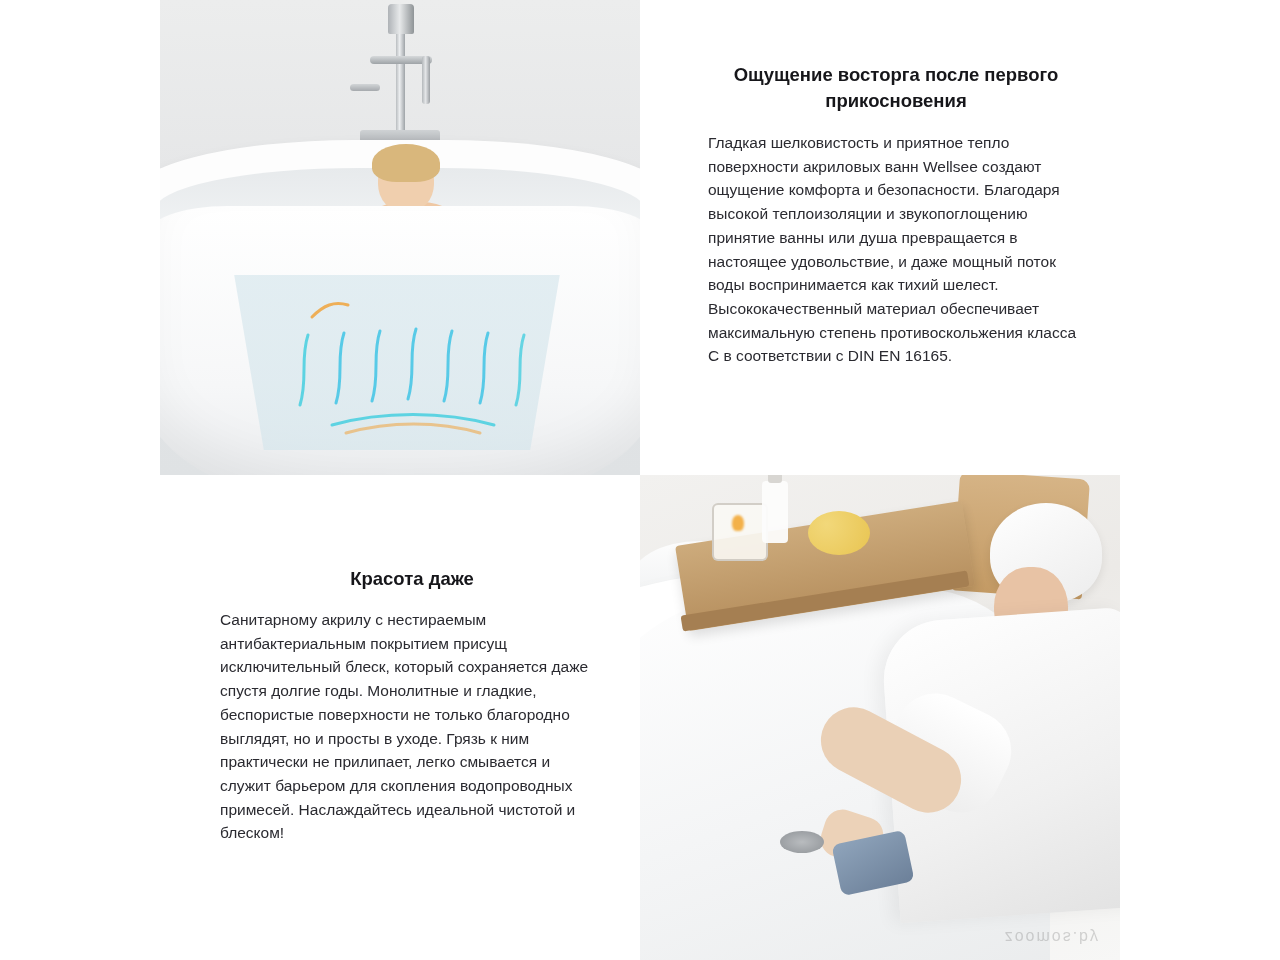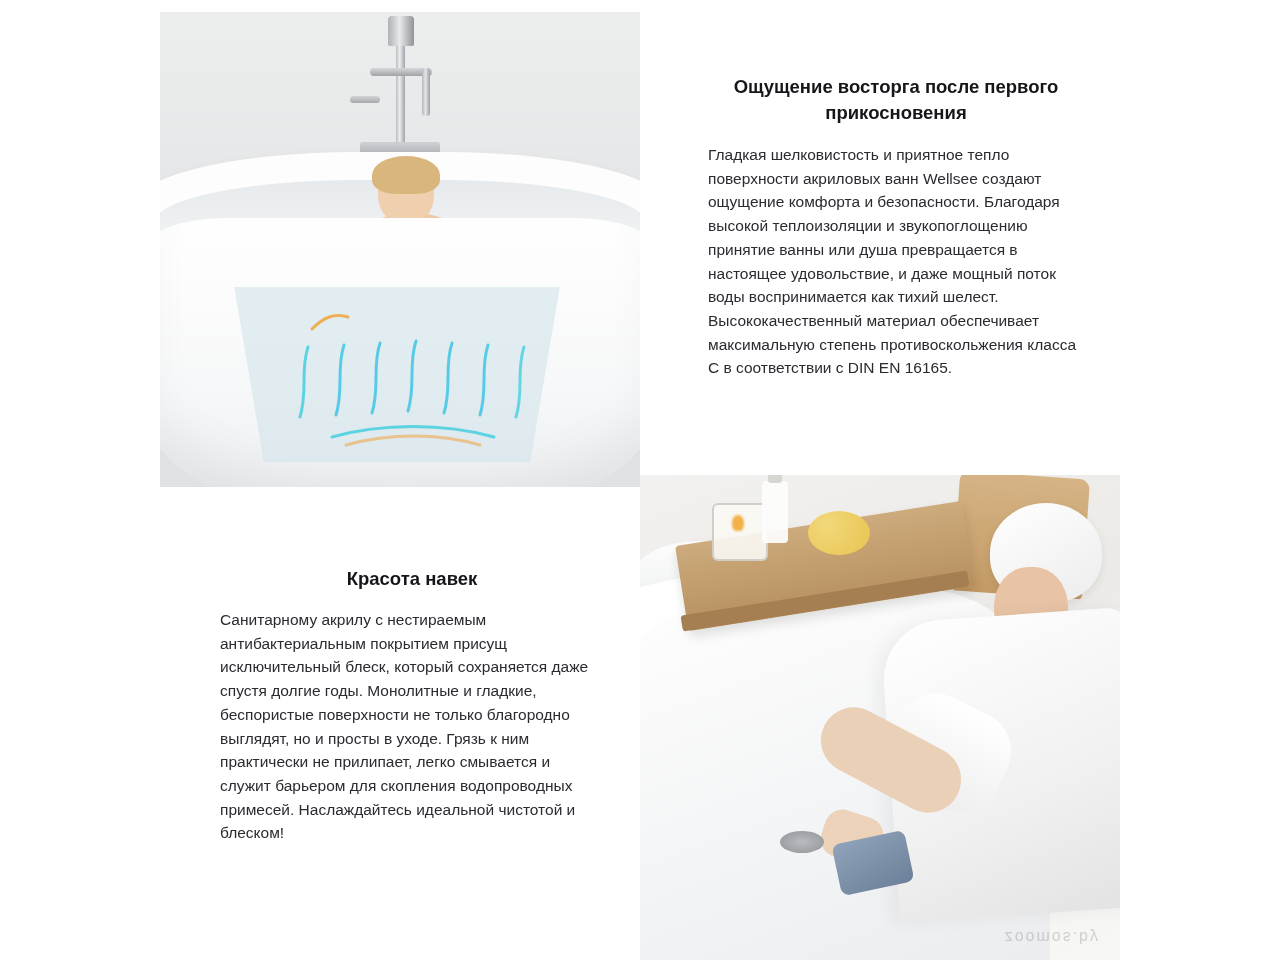--- a/index.html
+++ b/index.html
@@ -19,21 +19,21 @@
     position: relative;
     width: 1280px;
     height: 960px;
     background: #ffffff;
   }
 
   
   .row1 {
     position: absolute;
     left: 0;
-    top: 12px;
+    top: 0;
     width: 1280px;
     height: 475px;
   }
   .photo-bath {
     position: absolute;
     left: 160px;
     top: 0;
     width: 480px;
     height: 475px;
     overflow: hidden;
@@ -484,21 +484,21 @@
 
     <div class="text-right">
       <h2 class="heading">Ощущение восторга после первого прикосновения</h2>
       <p class="body-text">Гладкая шелковистость и приятное тепло поверхности акриловых ванн Wellsee создают ощущение комфорта и безопасности. Благодаря высокой теплоизоляции и звукопоглощению принятие ванны или душа превращается в настоящее удовольствие, и даже мощный поток воды воспринимается как тихий шелест. Высококачественный материал обеспечивает максимальную степень противоскольжения класса C в соответствии с DIN EN 16165.</p>
     </div>
   </div>
 
   <div class="row2">
 
     <div class="text-left">
-      <h2 class="heading-left">Красота навек</h2>
+      <h2 class="heading-left">Красота даже</h2>
       <p class="body-text">Санитарному акрилу с нестираемым антибактериальным покрытием присущ исключительный блеск, который сохраняется даже спустя долгие годы. Монолитные и гладкие, беспористые поверхности не только благородно выглядят, но и просты в уходе. Грязь к ним практически не прилипает, легко смывается и служит барьером для скопления водопроводных примесей. Наслаждайтесь идеальной чистотой и блеском!</p>
     </div>
 
     <div class="photo-clean">
       <div class="stool"></div>
       <div class="sink"></div>
       <div class="tub2-rim"></div>
       <div class="tub2"></div>
 
       <div class="shelf"></div>

